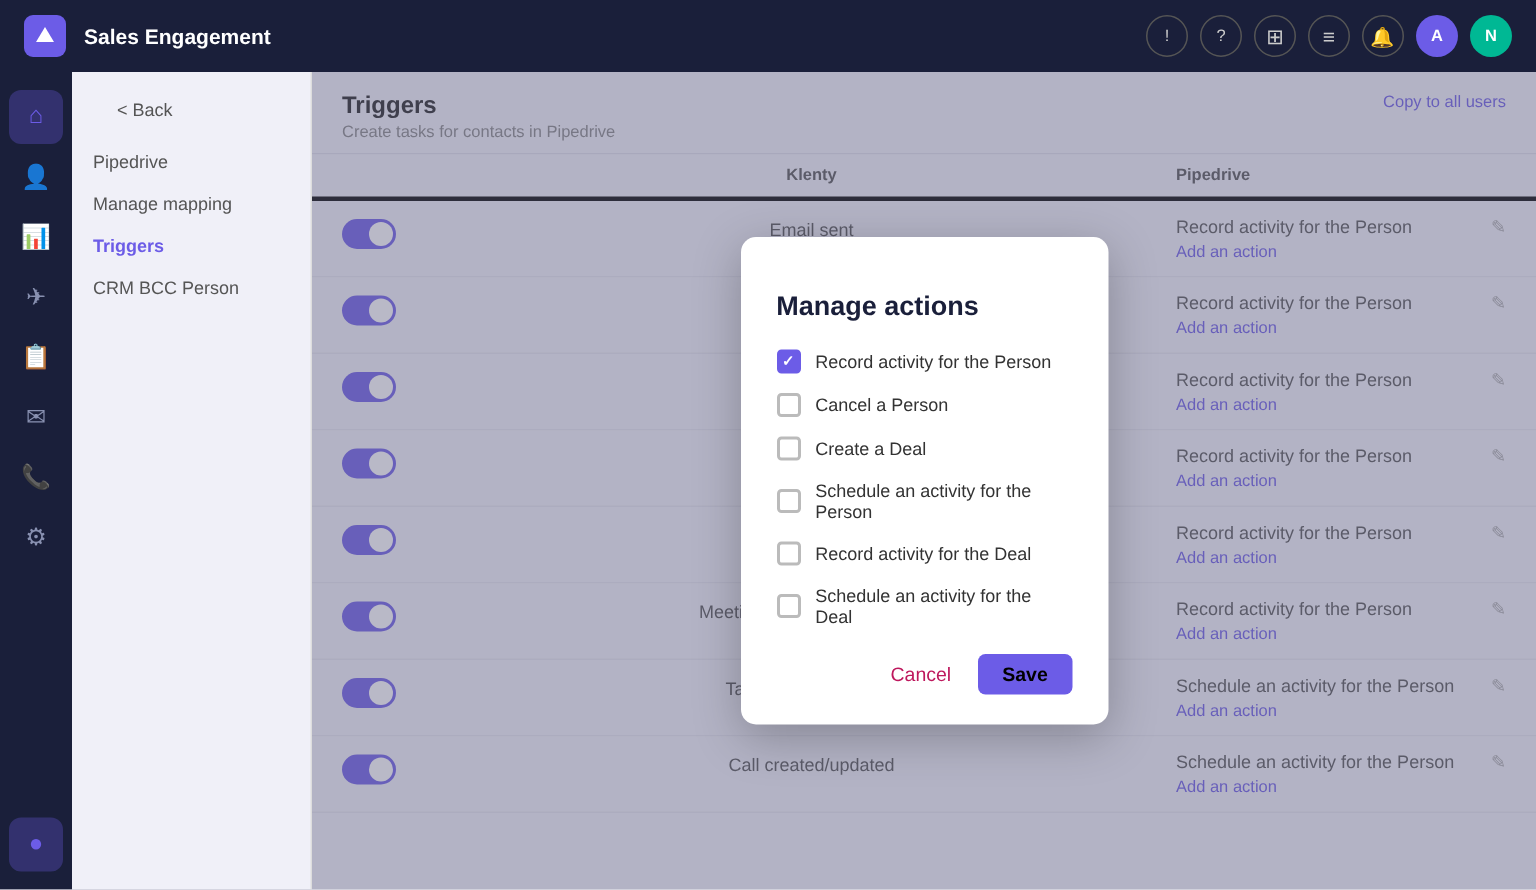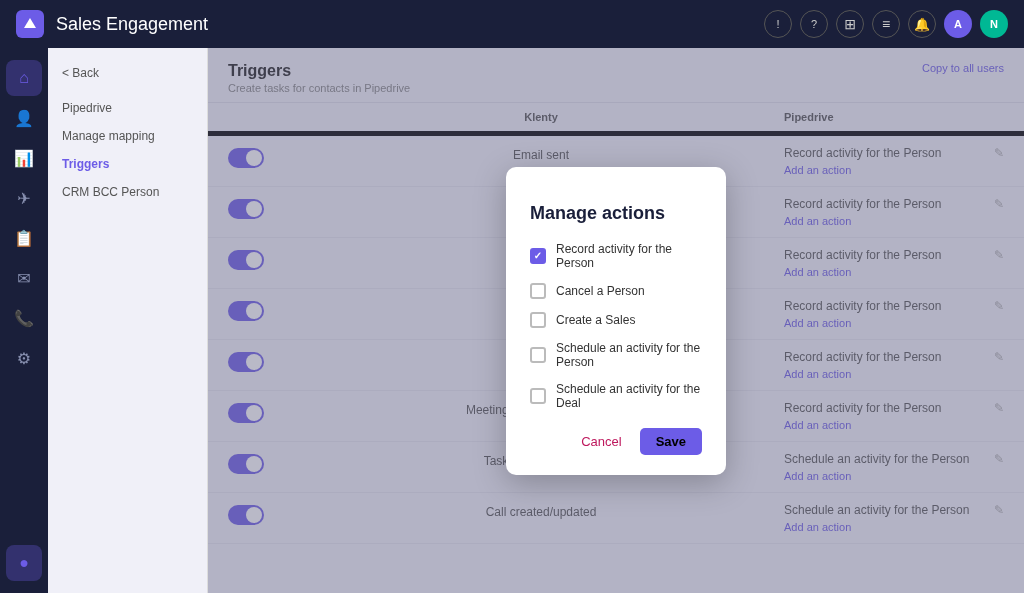--- a/index.html
+++ b/index.html
@@ -12,21 +12,21 @@
       display: flex;
       align-items: center;
       padding: 0 16px;
       justify-content: space-between;
       position: relative;
       z-index: 10;
     }
     .topnav-left { display: flex; align-items: center; gap: 12px; }
     .topnav-logo { width: 28px; height: 28px; background: #6c5ce7; border-radius: 6px; display: flex; align-items: center; justify-content: center; }
     .topnav-logo svg { width: 16px; height: 16px; fill: white; }
-    .topnav-title { color: #fff; font-size: 18px; font-weight: 400; }
+    .topnav-title { color: #fff; font-size: 14px; font-weight: 700; }
     .topnav-right { display: flex; align-items: center; gap: 8px; }
     .topnav-icon { width: 28px; height: 28px; border-radius: 50%; display: flex; align-items: center; justify-content: center; color: #aaa; font-size: 12px; cursor: pointer; border: 1px solid #444; }
     .topnav-avatar { width: 28px; height: 28px; border-radius: 50%; background: #6c5ce7; display: flex; align-items: center; justify-content: center; color: white; font-size: 11px; font-weight: 600; cursor: pointer; }
     .topnav-avatar.green { background: #00b894; }
 
     
     .main-layout { display: flex; height: calc(593px - 48px); }
 
     
     .icon-sidebar {
@@ -51,21 +51,21 @@
 
     
     .nav-panel {
       width: 160px;
       background: #f0f0f8;
       padding: 12px 0;
       border-right: 1px solid #ddd;
     }
     .nav-back {
       display: flex; align-items: center; gap: 4px;
-      padding: 6px 14px;
+      padding: 6px 30px;
       color: #555; font-size: 12px; cursor: pointer;
       margin-bottom: 8px;
     }
     .nav-item {
       padding: 7px 14px;
       font-size: 12px;
       color: #555;
       cursor: pointer;
     }
     .nav-item.active { color: #6c5ce7; font-weight: 600; }
@@ -89,21 +89,21 @@
     }
     .content-header h2 { font-size: 16px; font-weight: 600; color: #222; }
     .content-header p { font-size: 11px; color: #888; margin-top: 2px; }
     .copy-link { color: #6c5ce7; font-size: 11px; cursor: pointer; text-decoration: none; }
 
     
     .table-header {
       display: flex;
       padding: 8px 20px;
       background: #f5f5fb;
-      border-bottom: 5px solid #000000;
+      border-bottom: 3px solid #000000;
     }
     .col-toggle { width: 70px; }
     .col-klenty { flex: 1; text-align: center; font-size: 11px; font-weight: 600; color: #555; }
     .col-pipedrive { width: 220px; font-size: 11px; font-weight: 600; color: #555; }
 
     
     .table-body { overflow-y: auto; }
     .table-row {
       display: flex;
       align-items: flex-start;
@@ -142,21 +142,21 @@
       z-index: 100;
       display: flex;
       align-items: center;
       justify-content: center;
     }
 
     
     .modal {
       background: white;
       border-radius: 10px;
-      width: 220px;
+      width: 245px;
       padding: 36px 24px 20px;
       box-shadow: 0 8px 32px rgba(0,0,0,0.25);
       position: relative;
     }
     .modal-title {
       font-size: 18px;
       font-weight: 700;
       color: #1a1f3a;
       margin-bottom: 18px;
     }
@@ -373,25 +373,29 @@
         <div class="modal-option">
           <div class="modal-checkbox checked"></div>
           <span class="modal-option-label">Record activity for the Person</span>
         </div>
         <div class="modal-option">
           <div class="modal-checkbox"></div>
           <span class="modal-option-label">Cancel a Person</span>
         </div>
         <div class="modal-option">
           <div class="modal-checkbox"></div>
-          <span class="modal-option-label">Create a Sales</span>
+          <span class="modal-option-label">Create a Deal</span>
         </div>
         <div class="modal-option">
           <div class="modal-checkbox"></div>
           <span class="modal-option-label">Schedule an activity for the Person</span>
+        </div>
+        <div class="modal-option">
+          <div class="modal-checkbox"></div>
+          <span class="modal-option-label">Record activity for the Deal</span>
         </div>
         <div class="modal-option">
           <div class="modal-checkbox"></div>
           <span class="modal-option-label">Schedule an activity for the Deal</span>
         </div>
 
         <div class="modal-footer">
           <button class="btn-cancel">Cancel</button>
           <button class="btn-save">Save</button>
         </div>

